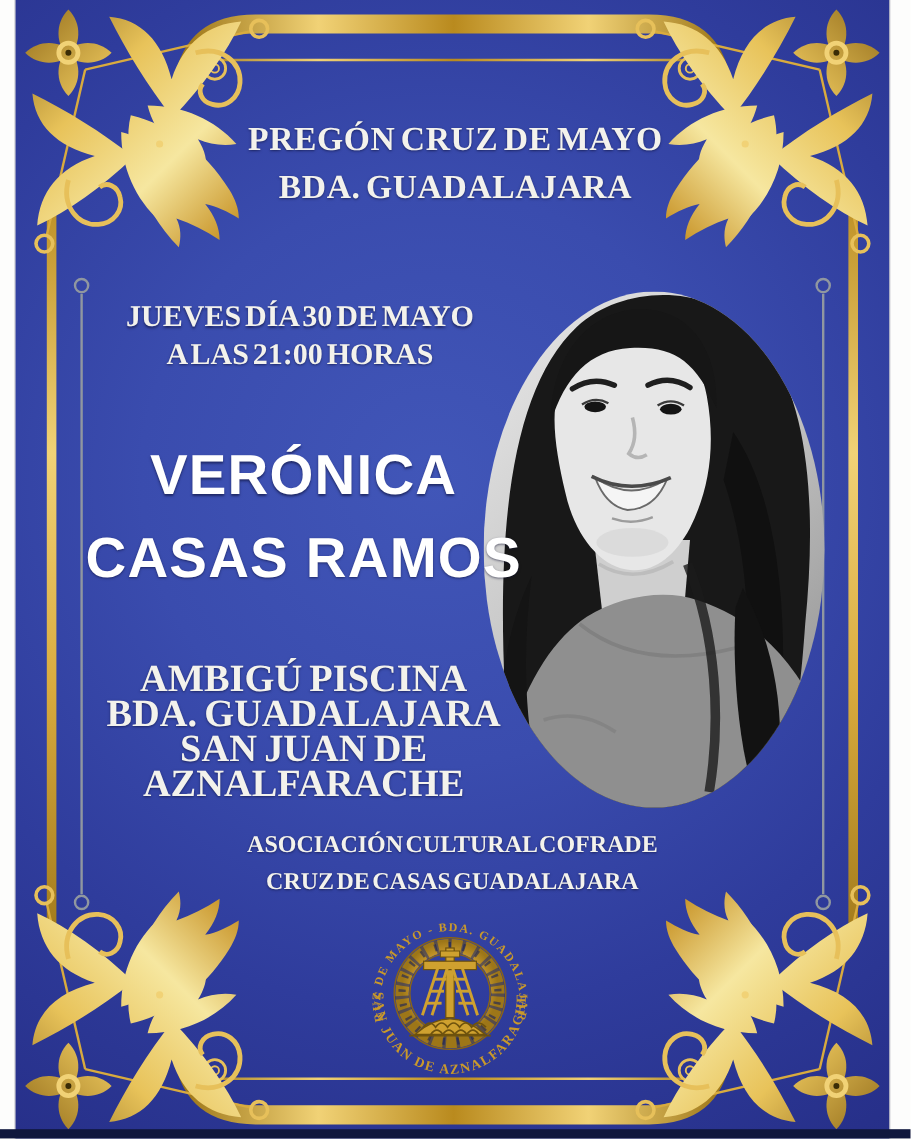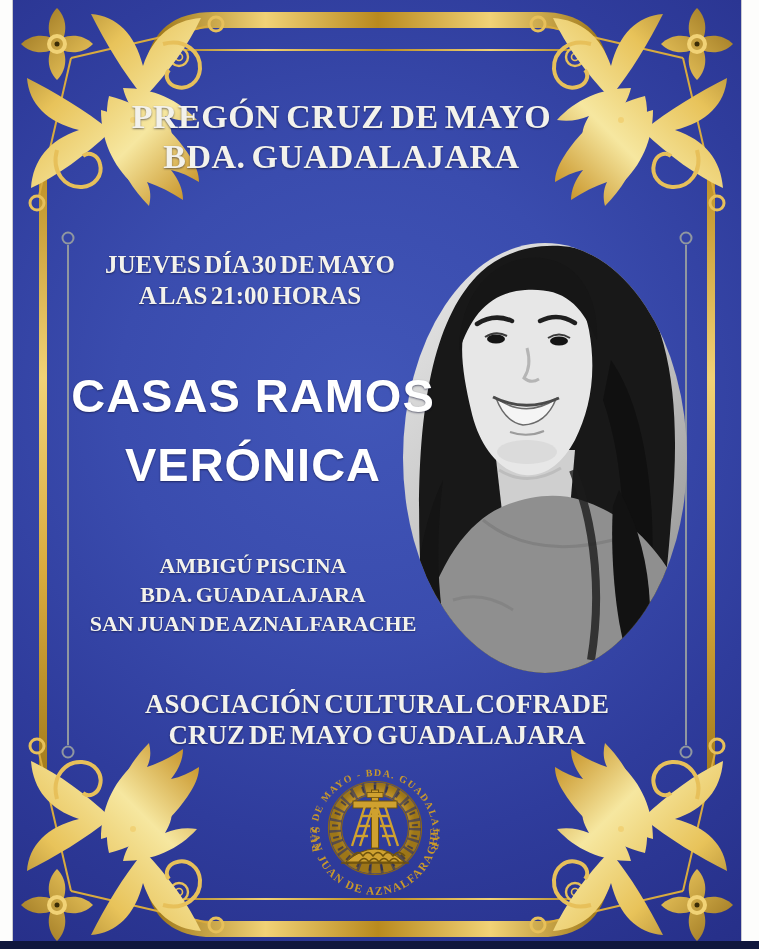--- a/index.html
+++ b/index.html
@@ -5,27 +5,27 @@
   html,body{margin:0;padding:0;background:#ffffff;}
   .page{position:relative;width:759px;height:949px;background:#fdfdfc;overflow:hidden;
         font-family:"Liberation Serif","DejaVu Serif",serif;}
   .poster{position:absolute;left:13px;top:0;width:728px;height:949px;
           background:radial-gradient(ellipse 120% 90% at 48% 42%,
             #4156b8 0%, #3a4cae 28%, #2f3c9c 52%, #27308a 75%, #212a78 100%);
           box-shadow:0 0 0 1px #c9c9cf;}
   svg.layer{position:absolute;left:0;top:0;pointer-events:none;}
   .txt{position:absolute;color:#f3f2ec;text-align:center;
        text-shadow:0 1px 2px rgba(8,10,40,.55);font-weight:bold;}
-  .title-block{left:0;top:97px;width:657px;font-size:34px;line-height:40px;
-               letter-spacing:.5px;word-spacing:-3px;}
+  .title-block{left:0;top:97px;width:657px;font-size:28px;line-height:40px;
+               letter-spacing:.5px;word-spacing:-3px;padding-left:38px;}
   .date-block{left:42px;top:249px;width:390px;font-size:25px;line-height:31px;word-spacing:-3px;font-family:Liberation Serif, serif;}
   .name-block{left:0px;top:361px;width:480px;font-family:"Liberation Sans","DejaVu Sans",sans-serif;
               font-size:47px;line-height:69px;letter-spacing:1px;color:#ffffff;z-index:6;}
-  .venue-block{left:30px;top:551px;width:420px;font-size:22px;line-height:29px;word-spacing:-2px;}
-  .org-block{left:0;top:689px;width:728px;font-size:27px;line-height:31px;word-spacing:-3px;}
+  .venue-block{left:30px;top:551px;width:420px;font-size:32px;line-height:29px;word-spacing:-2px;}
+  .org-block{left:0;top:689px;width:728px;font-size:20px;line-height:31px;word-spacing:-3px;}
   .bottom-strip{position:absolute;left:0;bottom:0;width:759px;height:8px;background:#10173d;z-index:9;}
 </style>
 </head>
 <body>
 
 <div class="page">
   <div class="poster">
 
     <svg class="layer" width="728" height="949" viewBox="0 0 728 949">
       <defs>
@@ -166,33 +166,33 @@
       <div>PREGÓN CRUZ DE MAYO</div>
       <div>BDA. GUADALAJARA</div>
     </div>
 
     <div class="txt date-block">
       <div>JUEVES DÍA 30 DE MAYO</div>
       <div>A LAS 21:00 HORAS</div>
     </div>
 
     <div class="txt name-block">
+      <div>VERÓNICA</div>
       <div>CASAS RAMOS</div>
-      <div>VERÓNICA</div>
     </div>
 
     <div class="txt venue-block">
       <div>AMBIGÚ PISCINA</div>
       <div>BDA. GUADALAJARA</div>
       <div>SAN JUAN DE AZNALFARACHE</div>
     </div>
 
     <div class="txt org-block">
       <div>ASOCIACIÓN CULTURAL COFRADE</div>
-      <div>CRUZ DE MAYO GUADALAJARA</div>
+      <div>CRUZ DE CASAS GUADALAJARA</div>
     </div>
 
     <svg class="layer" width="728" height="949" viewBox="0 0 728 949">
       <defs>
         <path id="arcTop" d="M 306,849 A 58,58 0 1 1 418,849" fill="none"></path>
         <path id="arcBot" d="M 301,816 A 63,63 0 1 0 423,816" fill="none"></path>
         <radialGradient id="ge" cx="50%" cy="45%">
           <stop offset="0" stop-color="#f1d276"></stop>
             <stop offset=".7" stop-color="#cf9f2e"></stop>
           <stop offset="1" stop-color="#9d7618"></stop>

